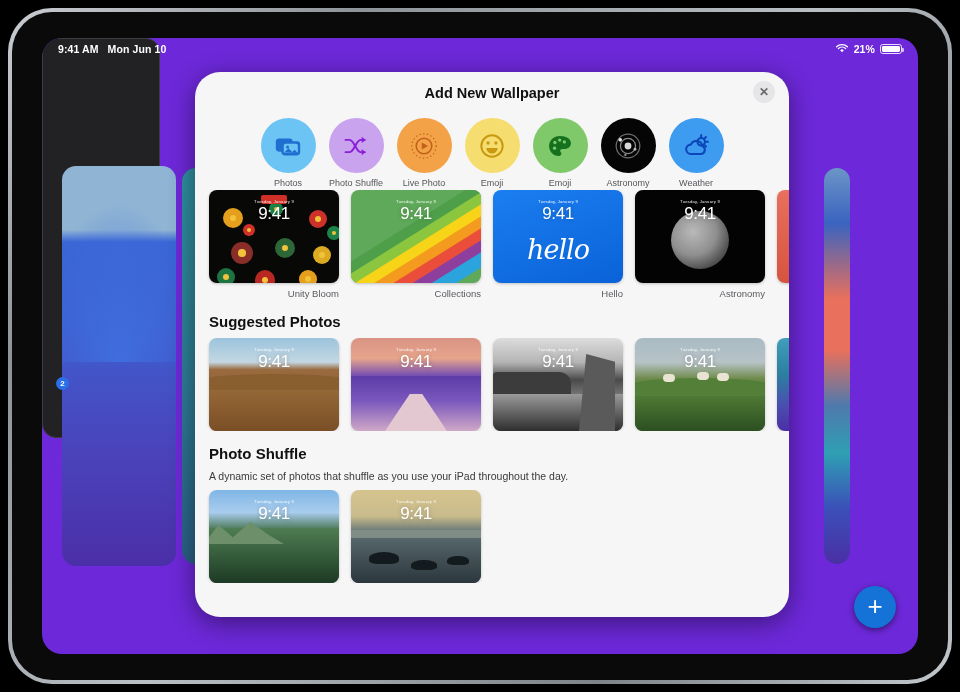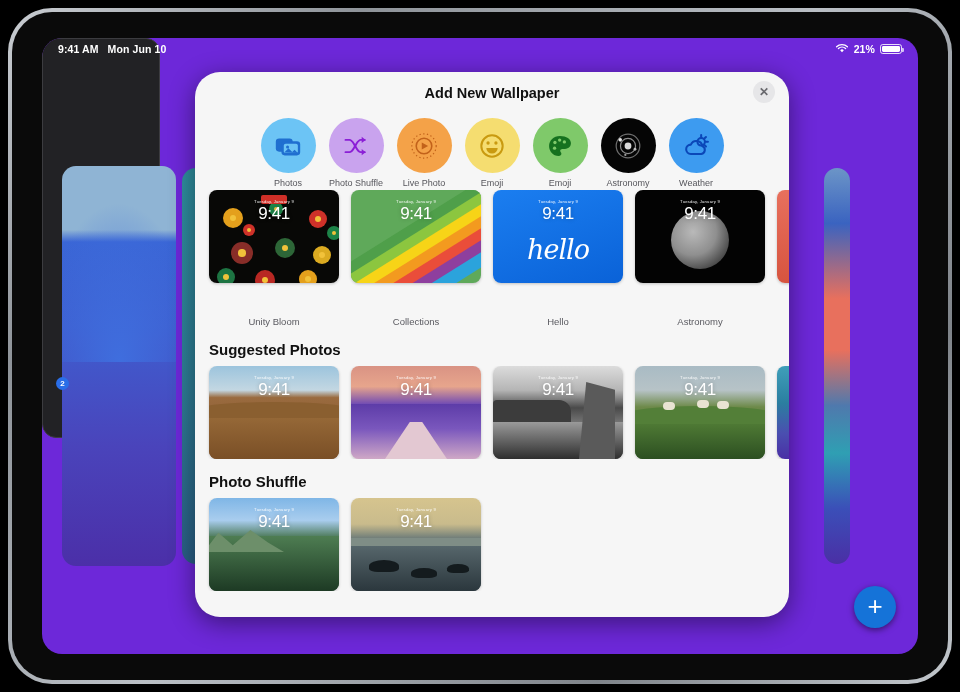--- a/index.html
+++ b/index.html
@@ -160,21 +160,21 @@
     position:absolute; left:0; right:0; top:9px;
     text-align:center; font-size:4.2px; color:#fff;
     letter-spacing:.2px; opacity:.92;
   }
   .thumb .ttime {
     position:absolute; left:0; right:0; top:14px;
     text-align:center; font-size:17px; font-weight:300;
     color:#fff; letter-spacing:-.4px;
     text-shadow:0 0 4px rgba(0,0,0,.25);
   }
-  .thumb-lb { font-size:9.5px; color:#5a5a60; text-align:center; padding-top:5px;margin-top:28px; }
+  .thumb-lb { font-size:9.5px; color:#5a5a60; text-align:right; padding-top:5px; }
   .peek { flex:0 0 auto; width:34px; }
   .peek .thumb { width:34px; }
 
   
   .art-unity { background:#080806; }
   .art-collections {
     background:#5fa95a;
   }
   .art-hello { background:linear-gradient(160deg,#1b7ef0 0%,#0a62d8 100%); }
   .art-astro { background:#030303; }
@@ -446,20 +446,21 @@
                     <div class="ttime">9:41</div>
                   </div>
                 </div>
                 <div class="peek">
                   <div class="thumb art-peek-sea"></div>
                 </div>
               </div>
             </div>
             <div>
               <div class="sec-title">Photo Shuffle</div>
+              <div class="sec-sub">A dynamic set of photos that shuffle as you use your iPad throughout the day.</div>
               <div class="row">
                 <div class="thumb-wrap shuffle-wrap">
                   <div class="stack-top"></div>
                   <div class="thumb art-mtn">
                     <div style="position:absolute;left:0;right:0;top:38px;height:55px;background:linear-gradient(180deg,#4e7d52,#1d3a24)"></div>
                     <div style="position:absolute;left:-5px;top:30px;width:80px;height:24px;background:#6d8f6a;clip-path:polygon(0 100%,18% 20%,36% 72%,58% 8%,80% 60%,100% 100%)"></div>
                     <div class="tdate">Tuesday, January 9</div>
                     <div class="ttime">9:41</div>
                   </div>
                 </div>

